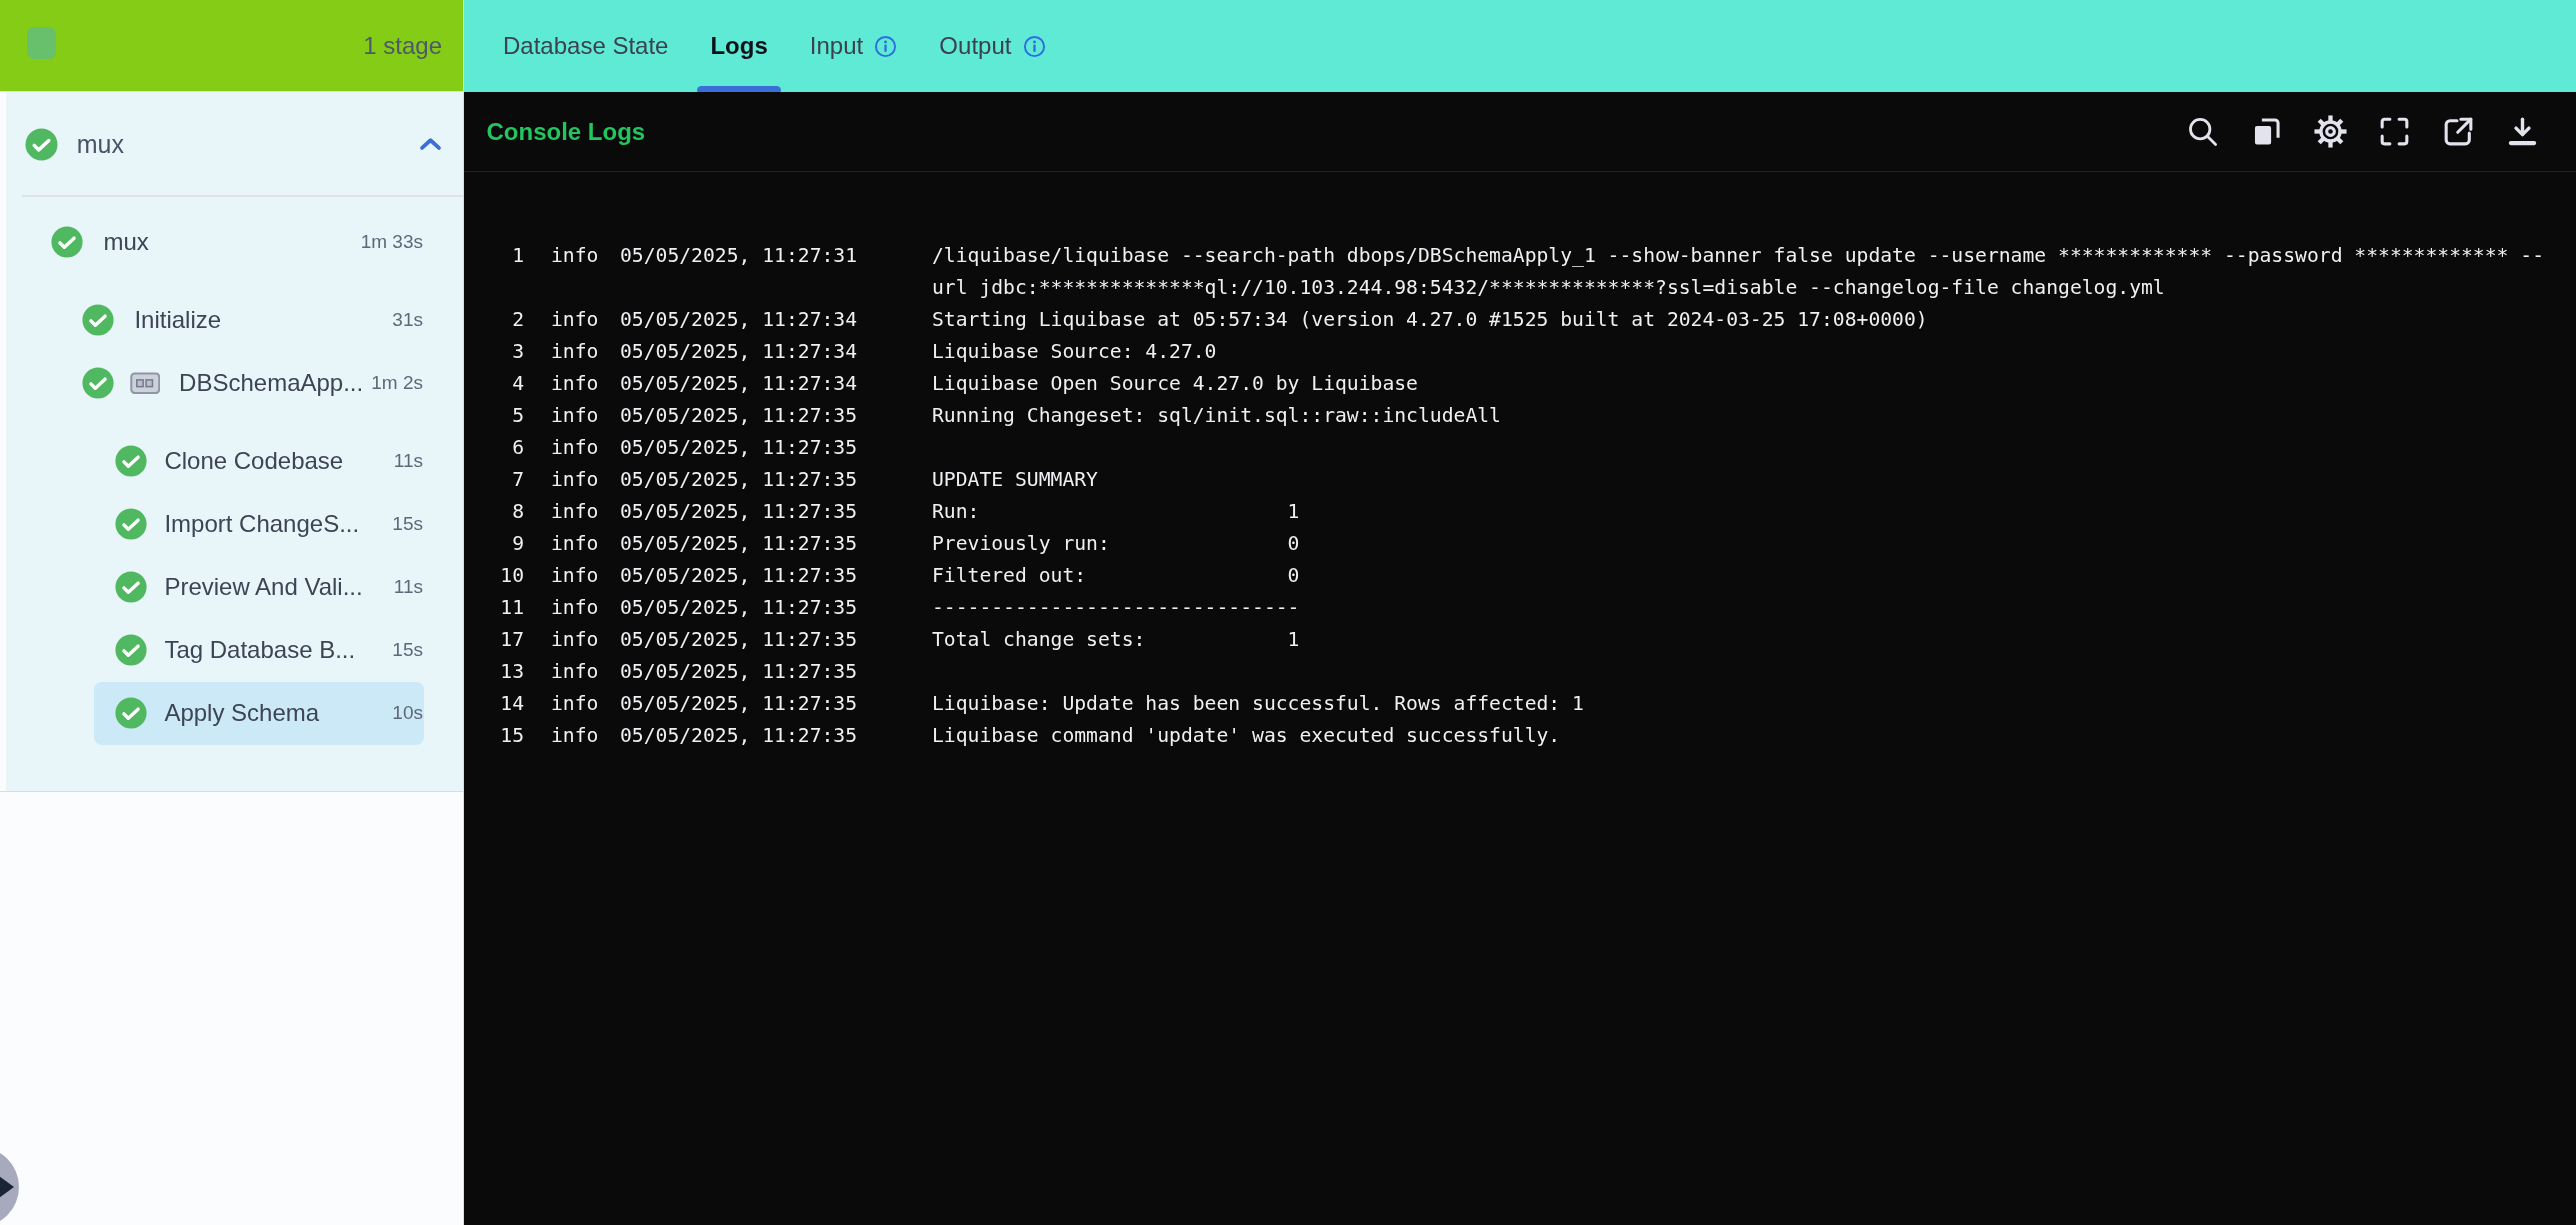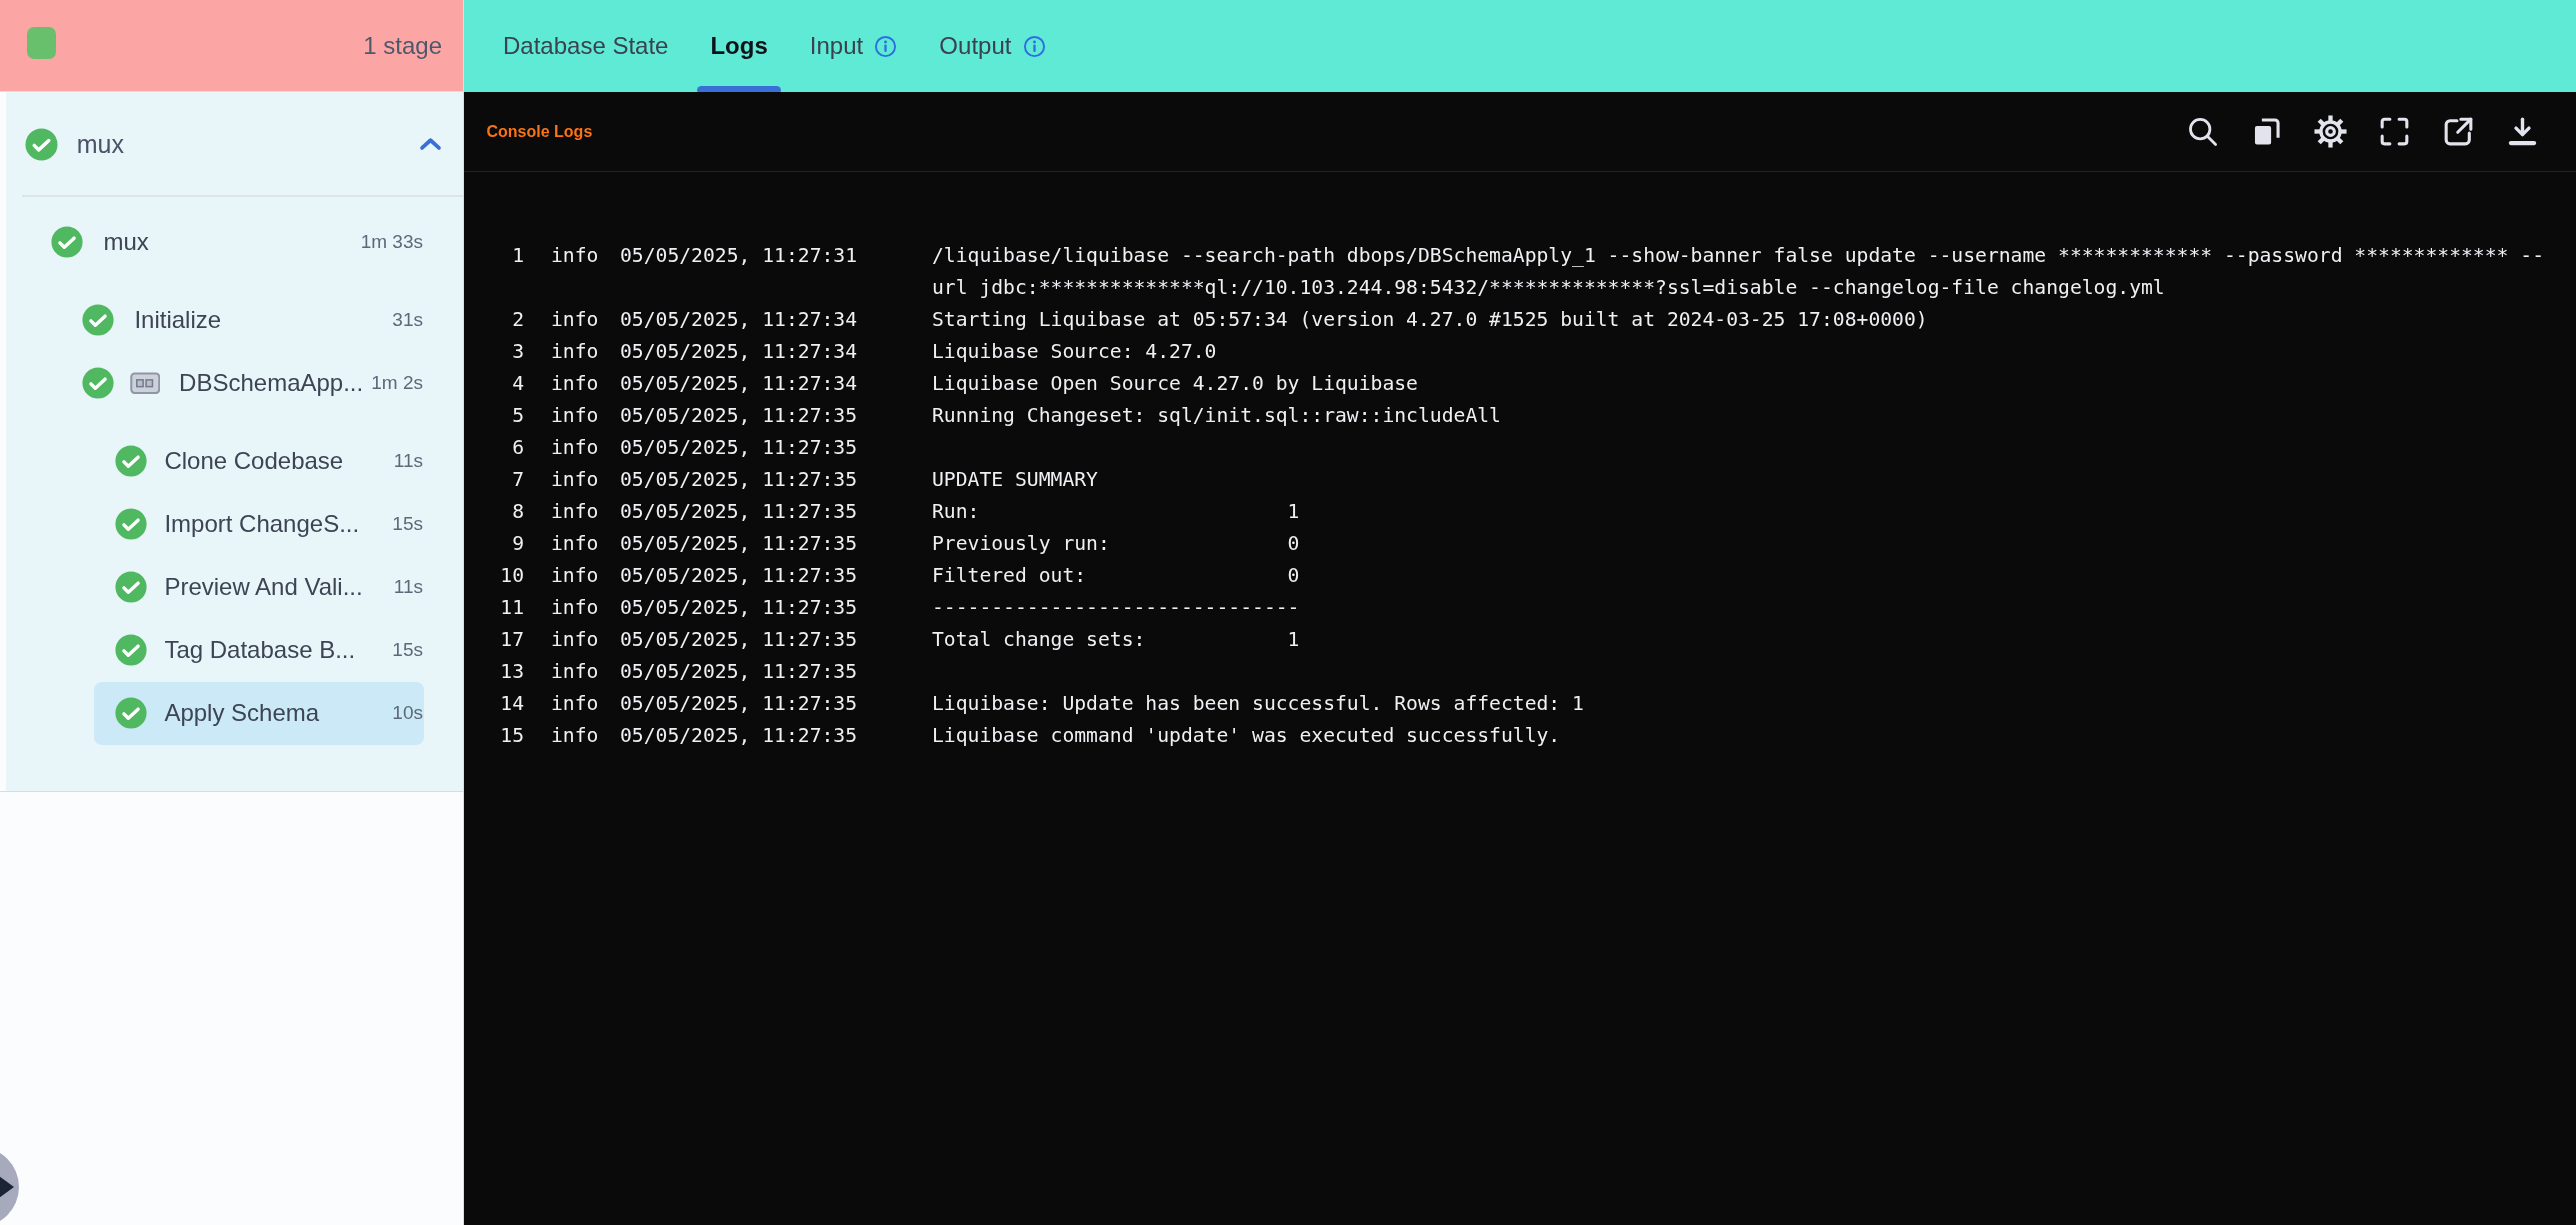--- a/index.html
+++ b/index.html
@@ -3,21 +3,21 @@
 <meta charset="utf-8">
 <style>
   * { margin:0; padding:0; box-sizing:border-box; }
   html,body { width:2576px; height:1225px; overflow:hidden; background:#ffffff;
               font-family:"Liberation Sans", sans-serif; }
   .app { position:relative; width:2576px; height:1225px; }
 
   
   .sidebar { position:absolute; left:0; top:0; width:464px; height:1225px;
              background:#fbfcfe; border-right:1.6px solid #d9dce2; }
-  .sidebar-header { position:relative; height:92px; background:#fca5a5;
+  .sidebar-header { position:relative; height:92px; background:#84cc16;
                     border-bottom:1.6px solid #dde0e6; }
   .stage-chip { position:absolute; left:26.5px; top:26.5px; width:29px; height:32px;
                 border-radius:7.2px; background:#68bf6c; border:none; cursor:pointer; }
   .stage-count { position:absolute; right:21px; top:50%; transform:translateY(-50%);
                  font-size:24px; color:#4e586b; }
 
   .tree-wrap { position:absolute; left:0; top:92px; width:463px; height:700px;
                border-bottom:1.6px solid #d9dde3; }
   .tree-panel { margin-left:6.4px; height:100%; background:#e8f5f9; overflow:hidden; }
 
@@ -58,21 +58,21 @@
   .tab { position:relative; height:100%; display:flex; align-items:center; gap:11.2px;
          font-size:24px; color:#3a4150; cursor:pointer; white-space:nowrap; }
   .tab.active { font-weight:700; color:#0f1219; }
   .tab.active::after { content:''; position:absolute; left:-13px; right:-13px; bottom:0;
          height:6.4px; border-radius:4.8px 4.8px 1.6px 1.6px; background:#3a6fd8; }
   .info-icon { display:flex; }
 
   .console { position:absolute; left:0; top:92px; right:0; bottom:0; background:#0a0a0b; }
   .console-header { height:80px; display:flex; align-items:center;
                     padding:0 35px 0 22.5px; border-bottom:1.6px solid #222228; }
-  .console-title { font-size:16px; font-weight:700; color:#f97316; }
+  .console-title { font-size:24px; font-weight:700; color:#22c55e; }
   .toolbar { margin-left:auto; display:flex; column-gap:27px; }
   .tool-btn { width:37px; height:37px; background:transparent; border:none; padding:0;
               display:flex; align-items:center; justify-content:center; cursor:pointer; }
   .tool-btn svg { display:block; }
 
   .logs { padding-top:67px; }
   .log-row { display:flex; height:32px; align-items:center;
              font-family:"DejaVu Sans Mono", monospace; font-size:19.7px;
              color:#eff0f3; white-space:pre; }
   .col-num   { width:60px; text-align:right; flex:none; }

